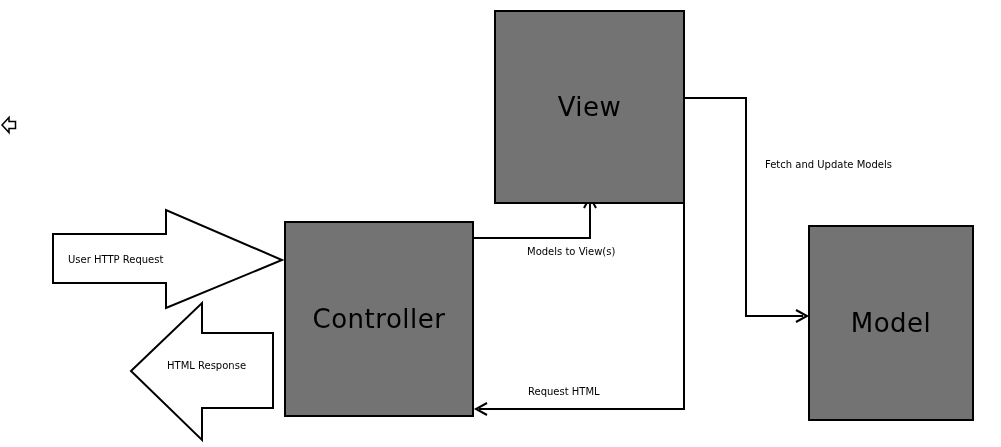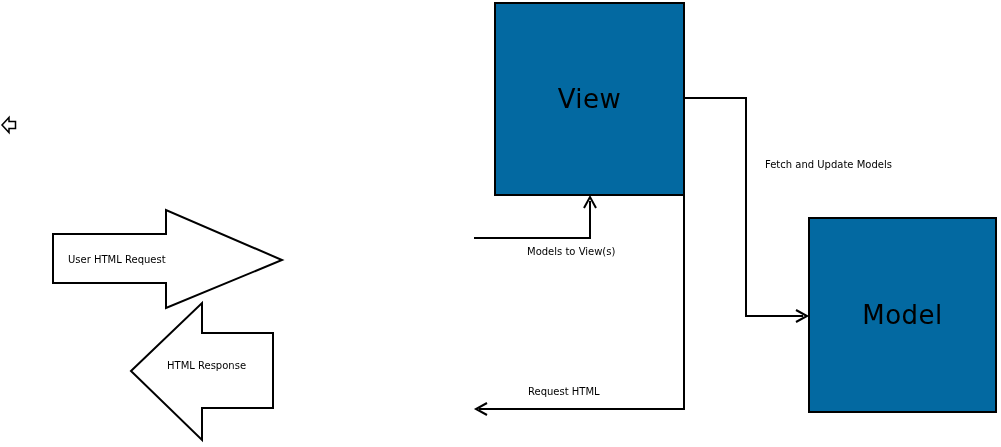--- a/index.html
+++ b/index.html
@@ -13,34 +13,35 @@
   }
   svg.overlay {
     position: absolute;
     left: 0; top: 0;
     z-index: 1;
   }
   .box {
     position: absolute;
     box-sizing: border-box;
     border: 2px solid #000000;
-    background: #0369a1;
+    background: #737373;
     display: flex;
     align-items: center;
     justify-content: center;
     z-index: 2;
+    margin-top: 8px;
   }
   .box .box-label {
     font-size: 26px;
     color: #000000;
     letter-spacing: 0.5px;
   }
   #view-box       { left: 494px; top: 2px;   width: 191px; height: 194px; }
   #controller-box { left: 284px; top: 213px; width: 190px; height: 196px; }
-  #model-box      { left: 808px; top: 217px; width: 189px; height: 196px; }
+  #model-box      { left: 808px; top: 217px; width: 166px; height: 196px; }
   .lbl {
     position: absolute;
     font-size: 10px;
     color: #000000;
     white-space: nowrap;
     z-index: 3;
   }
   #lbl-user-http-request { left: 68px;  top: 254px; }
   #lbl-html-response     { left: 167px; top: 360px; }
   #lbl-route-to-views    { left: 527px; top: 246px; }
@@ -67,26 +68,29 @@
     <path d="M685 98 H746 V316 H803" fill="none" stroke="#000000" stroke-width="2"></path>
     <path d="M796 310 L807 316 L796 322" fill="none" stroke="#000000" stroke-width="2"></path>
 
     <polygon points="2,125 9,117.5 9,121.5 15.5,121.5 15.5,128.5 9,128.5 9,132.5" fill="#ffffff" stroke="#000000" stroke-width="1.5"></polygon>
   </svg>
 
   <div class="box" id="view-box">
     <span class="box-label">View</span>
   </div>
 
+  <div class="box" id="controller-box">
+    <span class="box-label">Controller</span>
+  </div>
 
   <div class="box" id="model-box">
     <span class="box-label">Model</span>
   </div>
 
-  <div class="lbl" id="lbl-user-http-request">User HTML Request</div>
+  <div class="lbl" id="lbl-user-http-request">User HTTP Request</div>
 
   <div class="lbl" id="lbl-html-response">HTML Response</div>
 
   <div class="lbl" id="lbl-route-to-views">Models to View(s)</div>
 
   <div class="lbl" id="lbl-rendered-html">Request HTML</div>
 
   <div class="lbl" id="lbl-fetch-update">Fetch and Update Models</div>
 
 </div>

